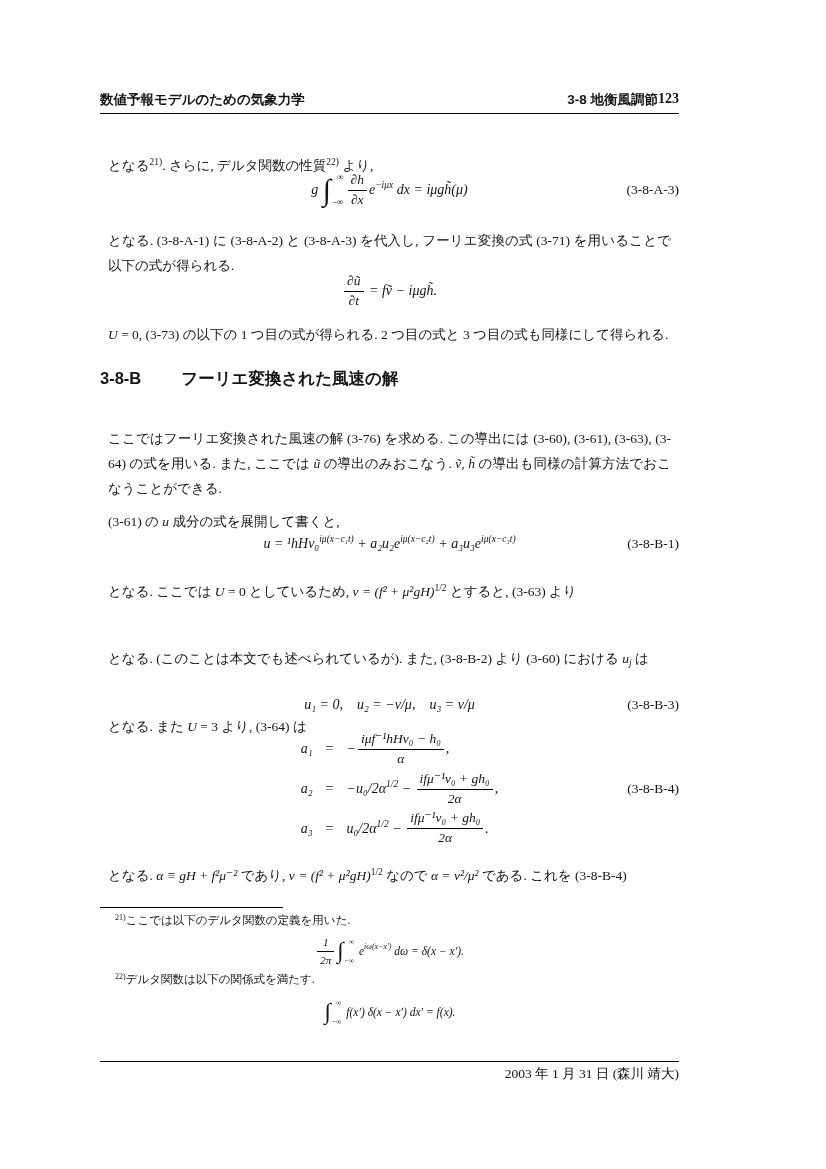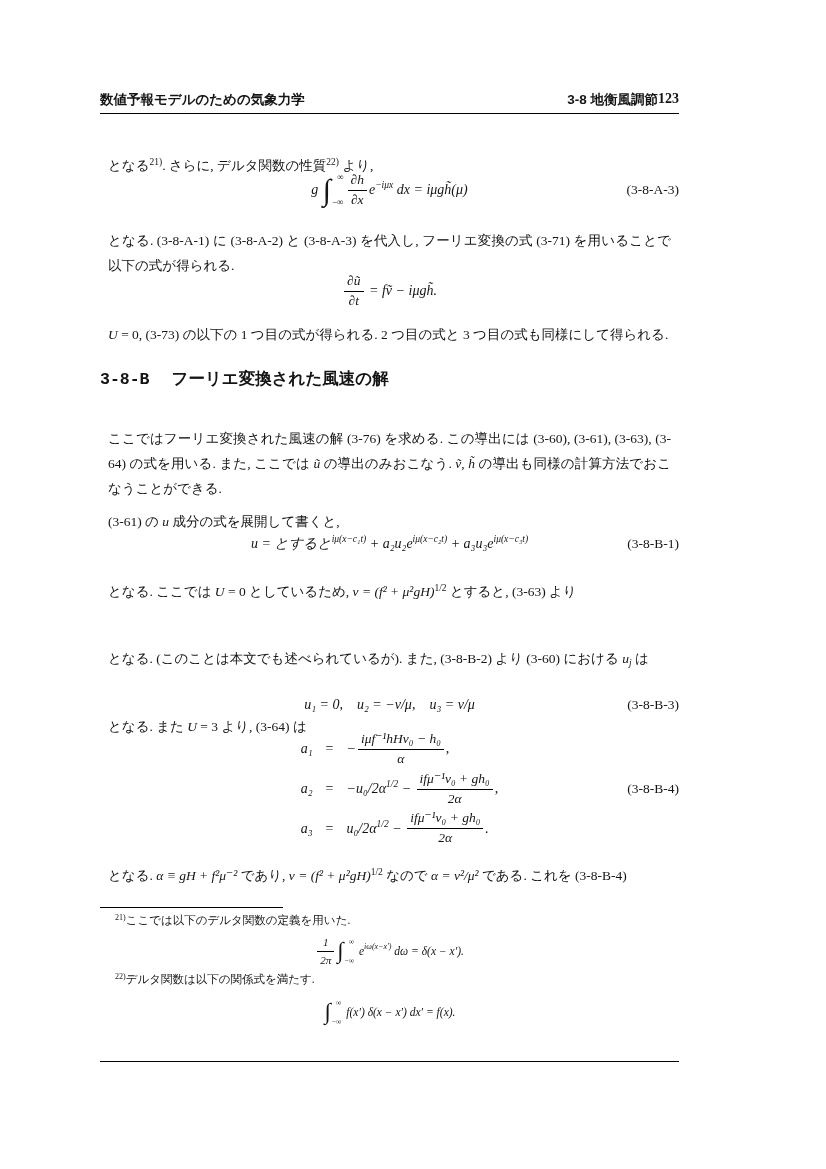--- a/index.html
+++ b/index.html
@@ -26,21 +26,21 @@
   
   .body-par{
     font-size:13.5px;line-height:25px;text-align:justify;margin:8px;
   }
   .mi{font-style:italic;}
   sup{font-size:9.5px;line-height:0;position:relative;top:-5px;vertical-align:baseline;}
   sub{font-size:9.5px;line-height:0;position:relative;top:2.5px;vertical-align:baseline;}
 
   
   .sec-heading{font-weight:bold;font-size:16.5px;line-height:1.2;}
-  .sec-num{font-family:Liberation Mono, monospace;margin-right:22px;}
+  .sec-num{font-family:Liberation Sans, sans-serif;margin-right:40px;}
   .sec-title{font-family:"Liberation Sans","DejaVu Sans",sans-serif;}
 
   
   .eqline{
     display:flex;justify-content:center;align-items:center;
     font-size:14px;
   }
   .eqbody{display:inline-flex;align-items:center;white-space:pre;}
   .eqtag{
     position:absolute;right:0;top:50%;transform:translateY(-50%);
@@ -106,21 +106,21 @@
 
     <div class="pos sec-heading" style="top:369px">
       <span class="sec-num">3-8-B</span><span class="sec-title">フーリエ変換された風速の解</span>
     </div>
 
     <p class="pos body-par" style="top:418px"><span>ここではフーリエ変換された風速の解 (3-76) を求める. この導出には (3-60), (3-61), (3-63), (3-64) の式を用いる. また, ここでは </span><span class="mi">ũ</span><span> の導出のみおこなう. </span><span class="mi">ṽ, h̃</span><span> の導出も同様の計算方法でおこなうことができる.</span></p>
 
     <p class="pos body-par" style="top:501px"><span>(3-61) の </span><span class="mi">u</span><span> 成分の式を展開して書くと,</span></p>
 
     <div class="pos eqline" style="top:528px;height:32px">
-      <span class="eqbody"><span class="mi">u = とすると</span><sup class="mi">iμ(x−c₁t)</sup><span class="mi"> + a₂u₂e</span><sup class="mi">iμ(x−c₂t)</sup><span class="mi"> + a₃u₃e</span><sup class="mi">iμ(x−c₃t)</sup></span>
+      <span class="eqbody"><span class="mi">u = ¹hHv₀</span><sup class="mi">iμ(x−c₁t)</sup><span class="mi"> + a₂u₂e</span><sup class="mi">iμ(x−c₂t)</sup><span class="mi"> + a₃u₃e</span><sup class="mi">iμ(x−c₃t)</sup></span>
       <span class="eqtag">(3-8-B-1)</span>
     </div>
 
     <p class="pos body-par" style="top:571px"><span>となる. ここでは </span><span class="mi">U</span><span> = 0 としているため, </span><span class="mi">ν = (f² + μ²gH)</span><sup>1/2</sup><span> とすると, (3-63) より</span></p>
 
 
     <p class="pos body-par" style="top:638px"><span>となる. (このことは本文でも述べられているが). また, (3-8-B-2) より (3-60) における </span><span class="mi">u</span><sub class="mi">j</sub><span> は</span></p>
 
     <div class="pos eqline" style="top:693px;height:24px">
       <span class="eqbody"><span class="mi">u₁ = 0, u₂ = −ν/μ, u₃ = ν/μ</span></span>
@@ -156,15 +156,18 @@
     </div>
 
     <div class="pos fn-text" style="top:972px">
       <sup>22)</sup><span>デルタ関数は以下の関係式を満たす.</span>
     </div>
     <div class="pos eqline fn-eq" style="top:991px;height:42px">
       <span class="eqbody"><span class="int"><span class="isign">∫</span><span class="ilims"><span class="ltop">∞</span><span class="lbot">−∞</span></span></span><span class="mi"> f(x′) δ(x − x′) dx′ = f(x).</span></span>
     </div>
 
     <div class="pos footer-rule" style="top:1061px"></div>
+    <div class="pos footer" style="top:1066px">
+      <span>2003 年 1 月 31 日 (森川 靖大)</span>
+    </div>
 
   </div>
 </div>
 
 </body></html>

